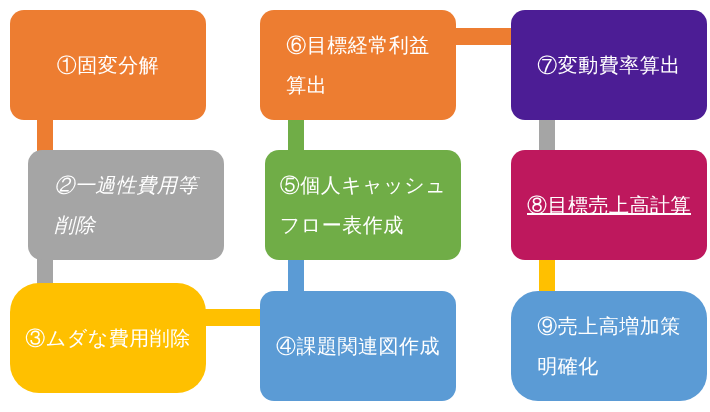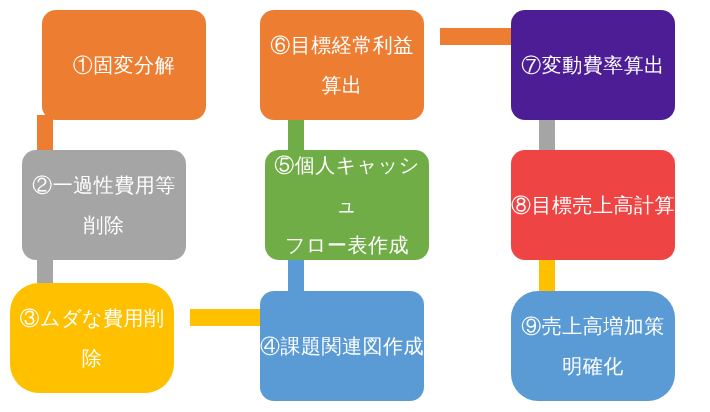--- a/index.html
+++ b/index.html
@@ -9,43 +9,42 @@
     font-family: "Liberation Sans", sans-serif;
     overflow: hidden;
   }
   .canvas {
     position: relative;
     width: 710px; height: 412px;
     background: #ffffff;
   }
   .step-box {
     position: absolute;
-    width: 164px; height: 110px;
+    width: 196px; height: 110px;
     border-radius: 14px;
     display: flex;
     align-items: center;
     justify-content: center;
-    text-align: center;
     color: #ffffff;
     font-size: 20px;
     line-height: 2.0;
     white-space: pre-line;
     z-index: 1;
     letter-spacing: 0.5px;
   }
   .conn {
     position: absolute;
     z-index: 0;
   }
   .conn-v { width: 16px; height: 41px; }
   .conn-h { width: 80px; height: 17px; }
 
   
-  .b1 { left: 10px;  top: 10px; margin-left: 32px;  }
-  .b2 { left: 22px;  top: 150px; }
+  .b1 { left: 10px;  top: 10px;  }
+  .b2 { left: 28px;  top: 150px; font-style: italic; }
   .b3 { left: 10px;  top: 283px; border-radius: 29px; }
   .b4 { left: 260px; top: 291px; }
   .b5 { left: 265px; top: 150px; }
   .b6 { left: 260px; top: 10px;  }
   .b7 { left: 511px; top: 10px;  }
   .b8 { left: 511px; top: 150px; }
   .b9 { left: 511px; top: 291px; border-radius: 27px; }
 
   
   .c12 { left: 37px;  top: 115px; }
@@ -74,17 +73,17 @@
   <div class="step-box b1" style="background: rgb(237, 125, 49);">①固変分解</div>
   <div class="step-box b2" style="background: rgb(165, 165, 165);">②一過性費用等
 削除</div>
   <div class="step-box b3" style="background: rgb(255, 192, 0);">③ムダな費用削除</div>
   <div class="step-box b4" style="background: rgb(91, 155, 213);">④課題関連図作成</div>
   <div class="step-box b5" style="background: rgb(112, 173, 71);">⑤個人キャッシュ
 フロー表作成</div>
   <div class="step-box b6" style="background: rgb(237, 125, 49);">⑥目標経常利益
 算出</div>
   <div class="step-box b7" style="background: #4c1d95;">⑦変動費率算出</div>
-  <div class="step-box b8" style="background: #ef4444;">⑧目標売上高計算</div>
+  <div class="step-box b8" style="background: #be185d; text-decoration: underline;">⑧目標売上高計算</div>
   <div class="step-box b9" style="background: rgb(91, 155, 213);">⑨売上高増加策
 明確化</div>
 
 </div>
 
 </body></html>

